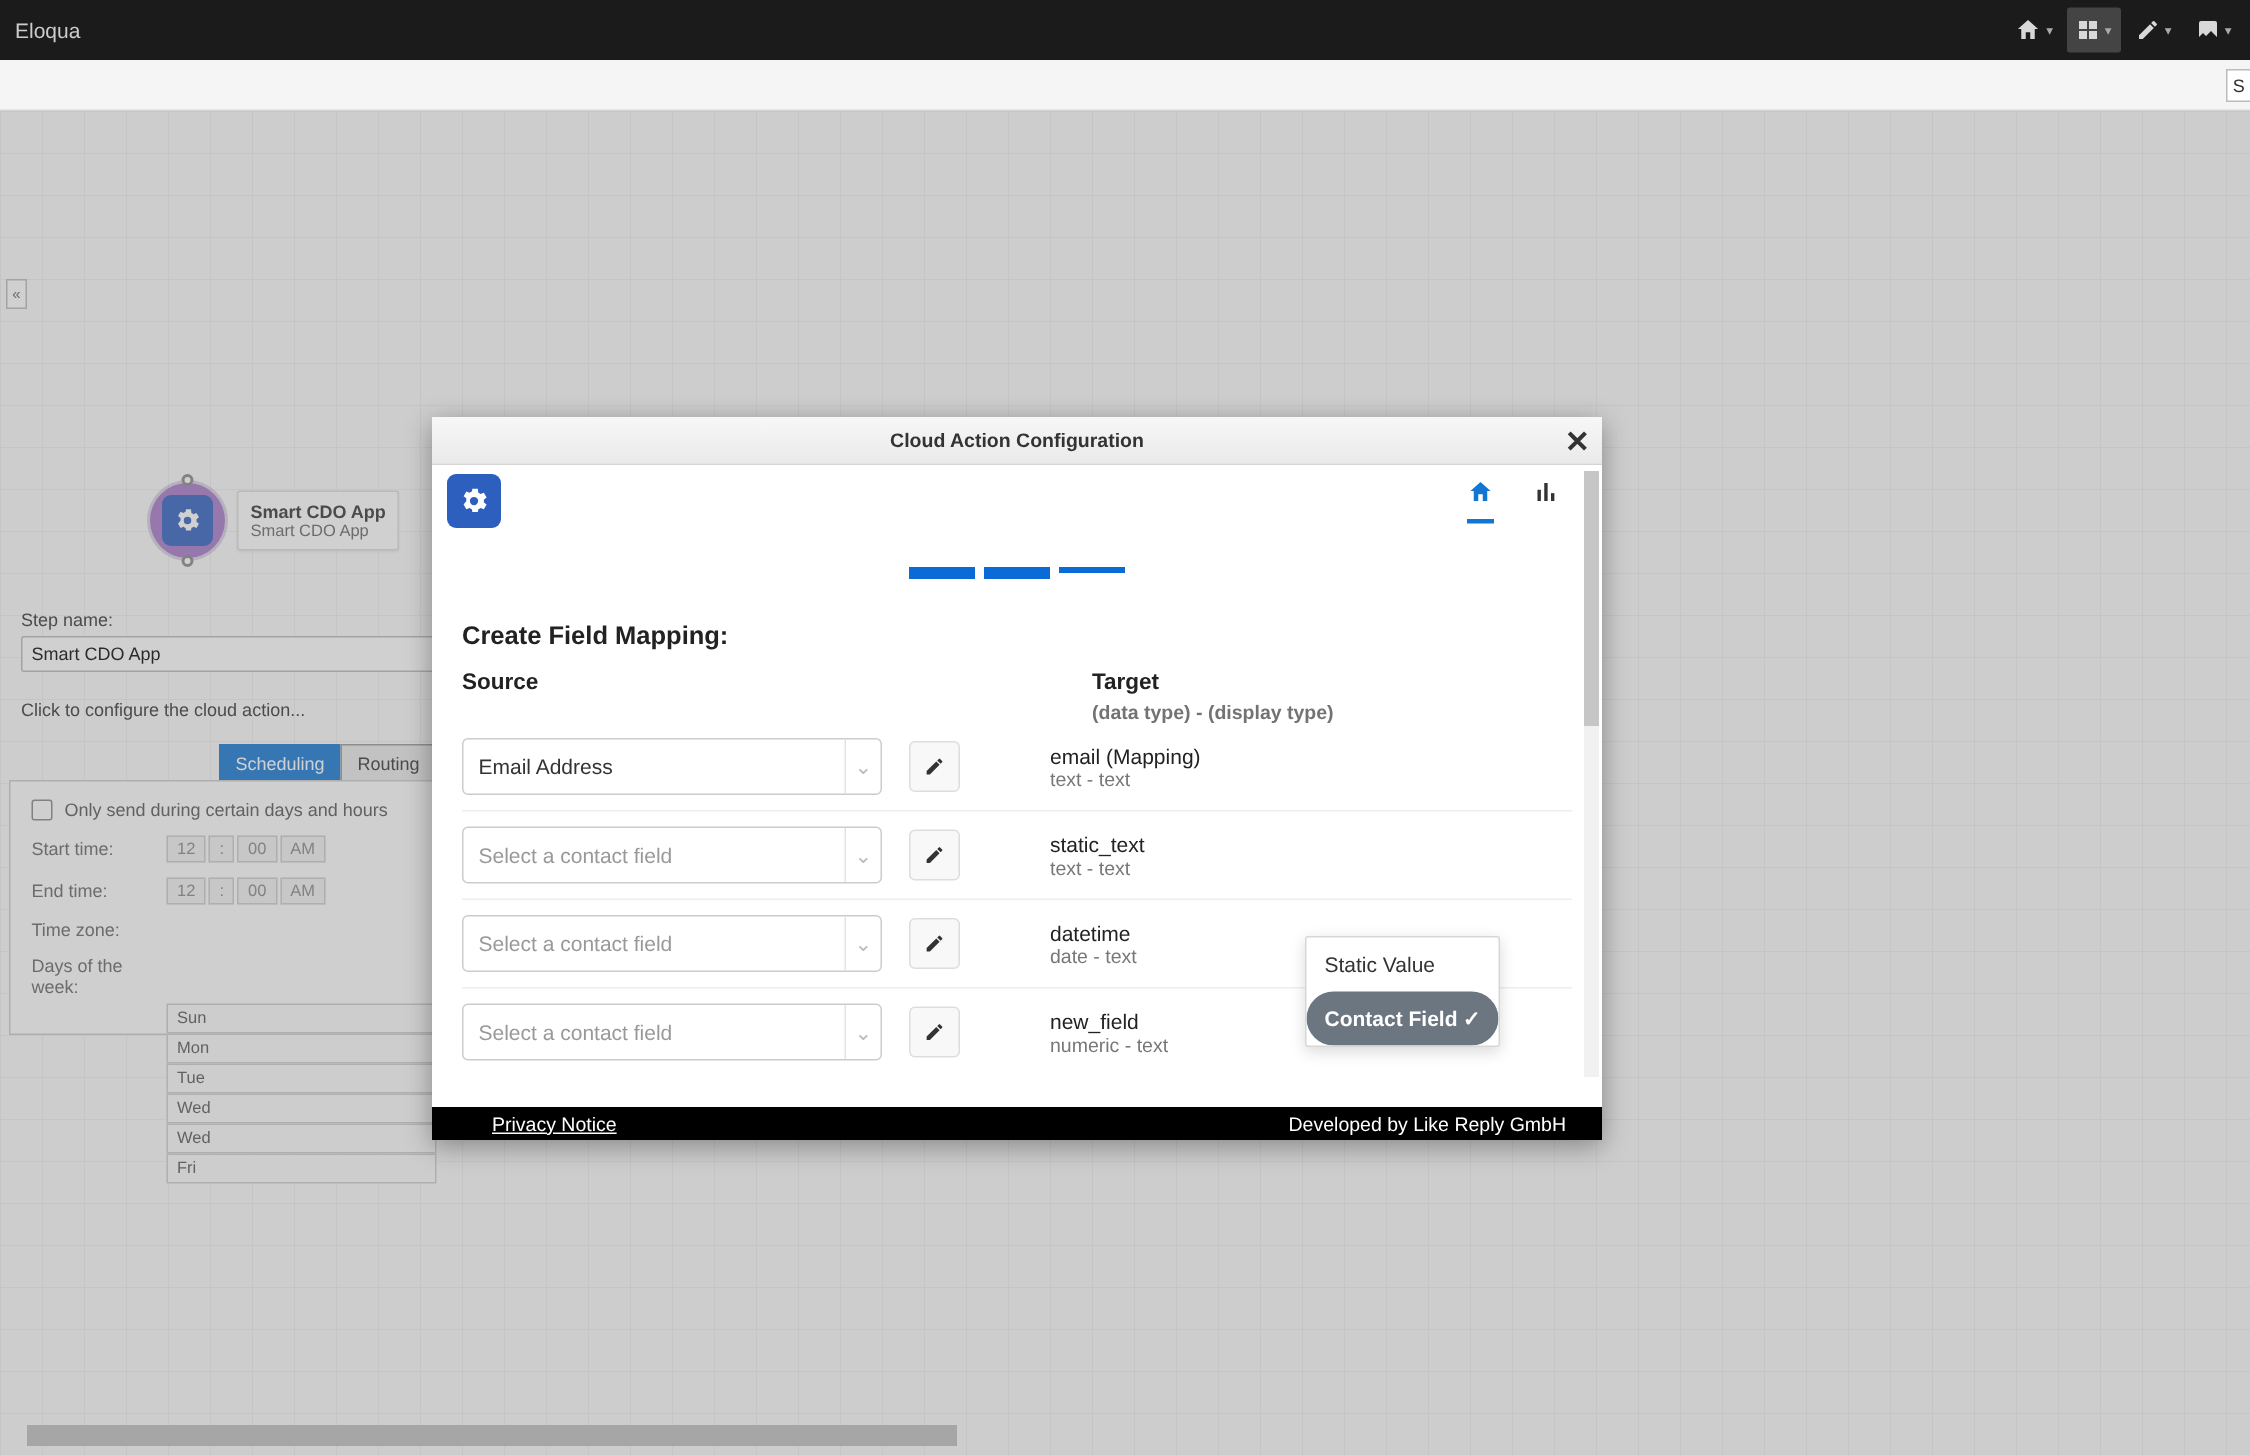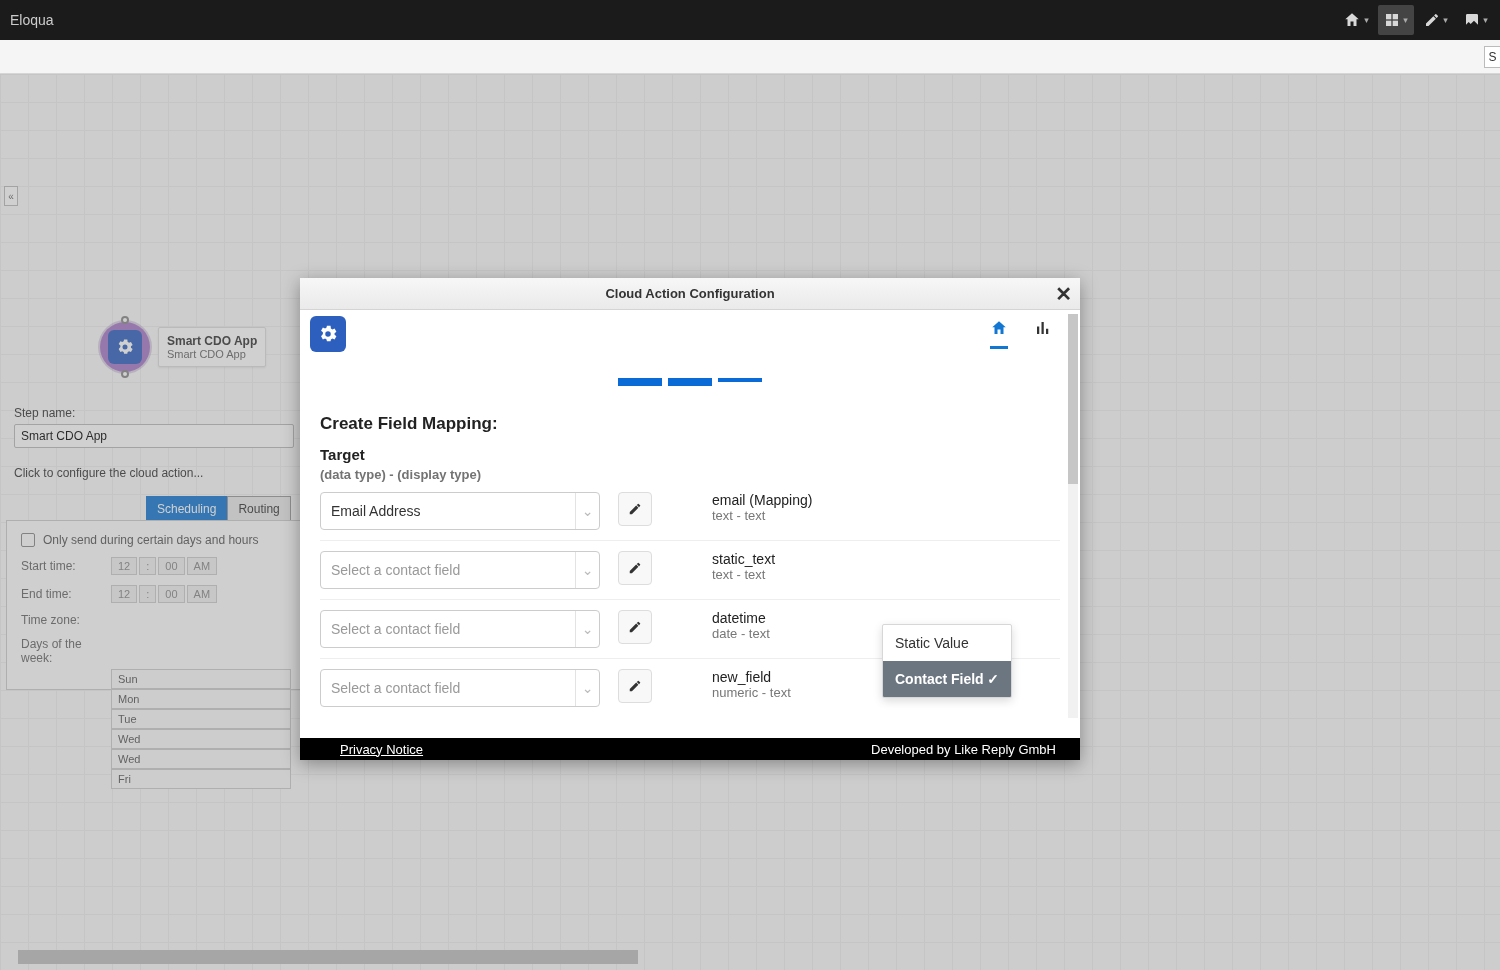--- a/index.html
+++ b/index.html
@@ -50,53 +50,53 @@
 .schedbox .tm { display:flex; gap:2px; }
 .schedbox .tm div { border:1px solid #ccc; background:#f2f2f2; color:#888; padding:2px 6px; font-size:11px; }
 .schedbox .days { display:flex; gap:0; margin-top:4px; margin-left:90px;flex-direction:column;}
 .schedbox .days div { border:1px solid #ccc; padding:3px 6px; font-size:11px; color:#555; background:#fafafa;}
 .chk { width:14px; height:14px; border:1px solid #888; border-radius:2px; margin-right:8px; display:inline-block; }
 
 
 .dim { position:absolute; inset:0; background:rgba(120,120,120,.35); }
 
 
-.modal { position:absolute; left:300px; top:204px; width:780px; background:#fff; box-shadow:0 4px 18px rgba(0,0,0,.35); border-radius:3px; }
+.modal { position:absolute; left:288px; top:204px; width:780px; background:#fff; box-shadow:0 4px 18px rgba(0,0,0,.35); border-radius:3px; }
 .modal .mhdr { height:32px; background:linear-gradient(#f7f7f7,#eaeaea); border-bottom:1px solid #d4d4d4; display:flex; align-items:center; justify-content:center; position:relative; font-size:13px; color:#333; font-weight:bold;}
 .modal .mhdr .close { position:absolute; right:8px; top:4px; font-size:20px; color:#333; cursor:pointer; font-weight:bold;}
 .modal .mbody { position:relative; height:428px; padding:0; }
 .modal .mbody .scroll { position:absolute; right:2px; top:4px; width:10px; height:404px; background:#f1f1f1;}
 .modal .mbody .scroll .thumb { width:10px; height:170px; background:#c6c6c6; }
 .modal .apphdr { display:flex; align-items:center; justify-content:space-between; padding:6px 28px 0 10px; }
 .modal .apphdr .logo { width:36px; height:36px; background:#2d5fbf; border-radius:6px; display:flex; align-items:center; justify-content:center; color:#fff;}
 .modal .apphdr .ricons { display:flex; gap:26px; font-size:18px; color:#333; }
 .modal .apphdr .ricons .act { border-bottom:3px solid #1276d3; padding-bottom:4px; color:#1276d3;}
 .modal .stepper { display:flex; gap:6px; justify-content:center; margin-top:26px; }
 .modal .stepper div { width:44px; height:8px; background:#0a6bd6; }
 .modal .stepper div.outline { background:#fff; border:2px solid #0a6bd6; height:4px; }
 
 .section-title { font-size:17px; font-weight:600; color:#222; margin:28px 0 12px 20px;}
 .cols { display:flex; margin:0 20px; gap:20px;}
 .cols .chead { font-size:15px; font-weight:600; color:#222; }
 .cols .left { width:400px;}
 .cols .right { flex:1; }
 .cols .sub { font-size:13px; font-weight:600; color:#737373; margin-top:4px;}
 
-.maprow { display:flex; margin:0 20px; padding:10px 0; border-bottom:1px solid #eee; position:relative;}
+.maprow { display:flex; align-items:center; margin:0 20px; padding:10px 0; border-bottom:1px solid #eee; position:relative;}
 .maprow .sel { width:280px; height:38px; border:1px solid #ccc; border-radius:4px; display:flex; align-items:center; justify-content:space-between; padding:0 10px; font-size:14px; color:#333; background:#fff; }
 .maprow .sel.ph { color:#999; }
 .maprow .sel .dd { width:24px; text-align:center; color:#bbb; border-left:1px solid #e3e3e3; height:100%; display:flex; align-items:center; justify-content:center; margin-right:-10px; padding:0 6px;}
 .maprow .editbtn { width:34px; height:34px; border:1px solid #ddd; background:#f8f8f8; border-radius:4px; margin-left:18px; display:flex; align-items:center; justify-content:center; color:#333; font-size:14px; cursor:pointer;}
 .maprow .target { margin-left:60px; }
 .maprow .target .t1 { font-size:14px; color:#222;}
 .maprow .target .t2 { font-size:13px; color:#777;}
 
 .popover { position:absolute; left:582px; top:314px; width:130px; background:#fff; border:1px solid #d7d7d7; box-shadow:0 3px 10px rgba(0,0,0,.15); border-radius:2px; overflow:hidden; }
 .popover .opt { padding:10px 12px; font-size:14px; color:#333; display:flex; align-items:center; justify-content:space-between; cursor:pointer;}
-.popover .opt.sel { background:#6c7680; color:#fff; font-weight:600;}
+.popover .opt.sel { background:#6c7680; color:#fff; font-weight:600;border-radius:18px;}
 
 .mfoot { height:22px; background:#000; color:#fff; display:flex; align-items:center; justify-content:space-between; padding:0 24px 0 40px; font-size:13px;}
 .mfoot a { color:#fff; text-decoration:underline; }
 
 
 .hscroll { position:absolute; left:18px; bottom:6px; height:14px; width:620px; background:#bfbfbf; }
 
 </style>
 </head>
 <body>
@@ -246,20 +246,23 @@
 
       <div class="stepper">
         <div></div>
         <div></div>
         <div class="outline"></div>
       </div>
 
       <div class="section-title">Create Field Mapping:</div>
 
       <div class="cols">
+        <div class="left">
+          <div class="chead">Source</div>
+        </div>
         <div class="right">
           <div class="chead">Target</div>
           <div class="sub">(data type) - (display type)</div>
         </div>
       </div>
 
       <div class="maprow">
         <div class="sel">
             <span>Email Address</span>
             <span class="dd">⌄</span>

